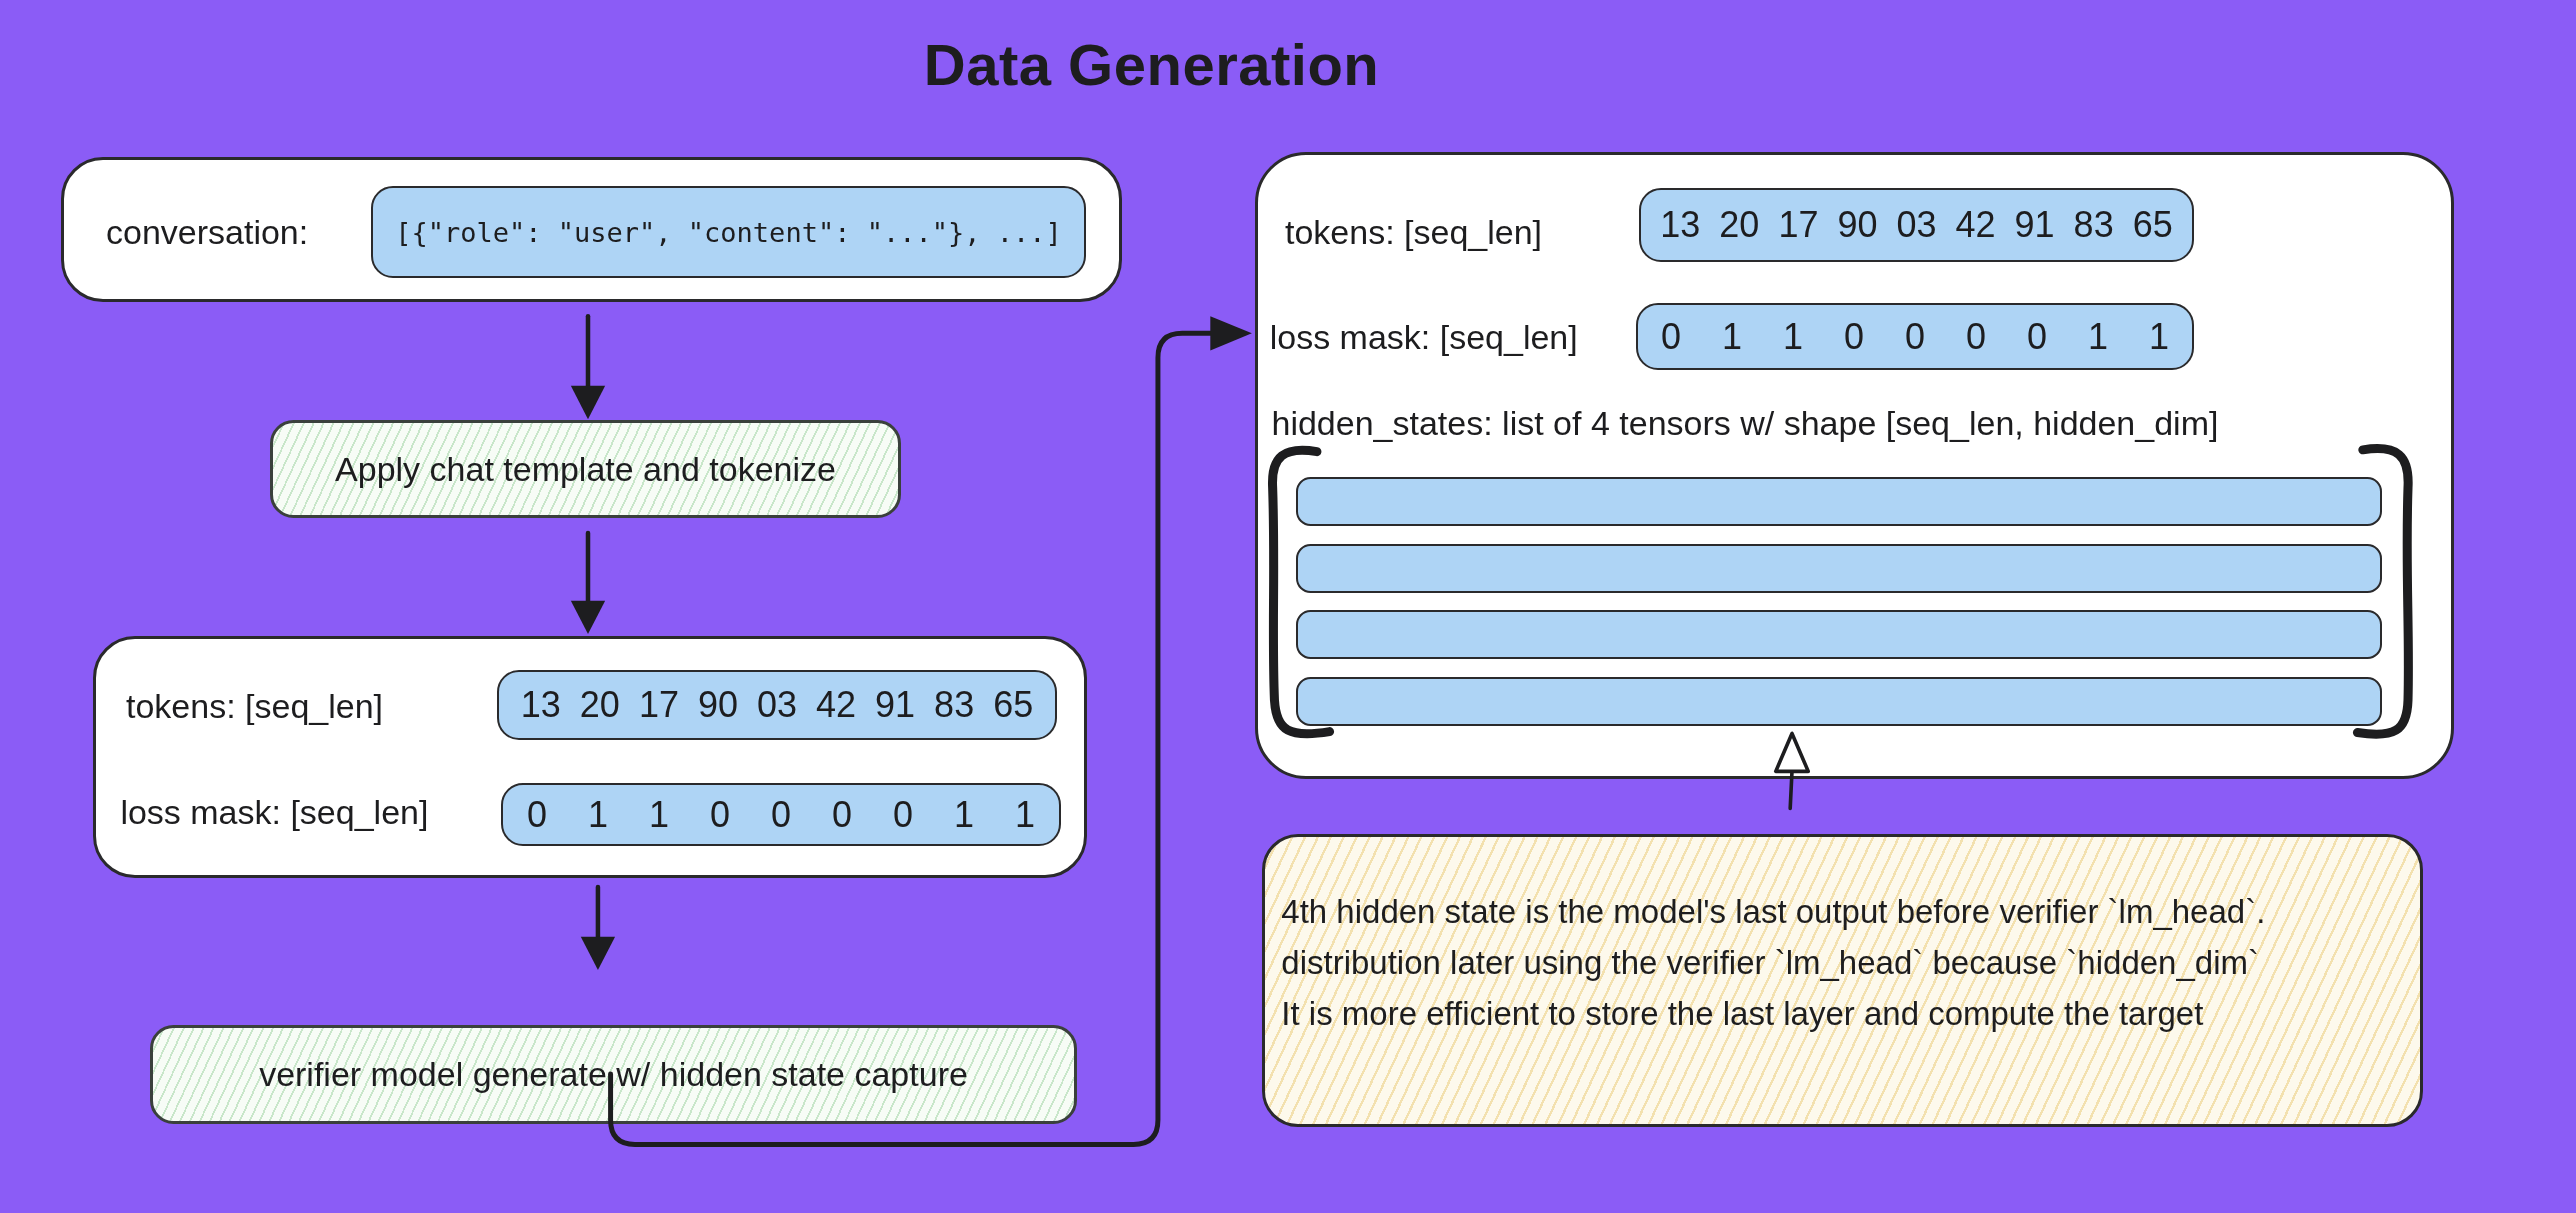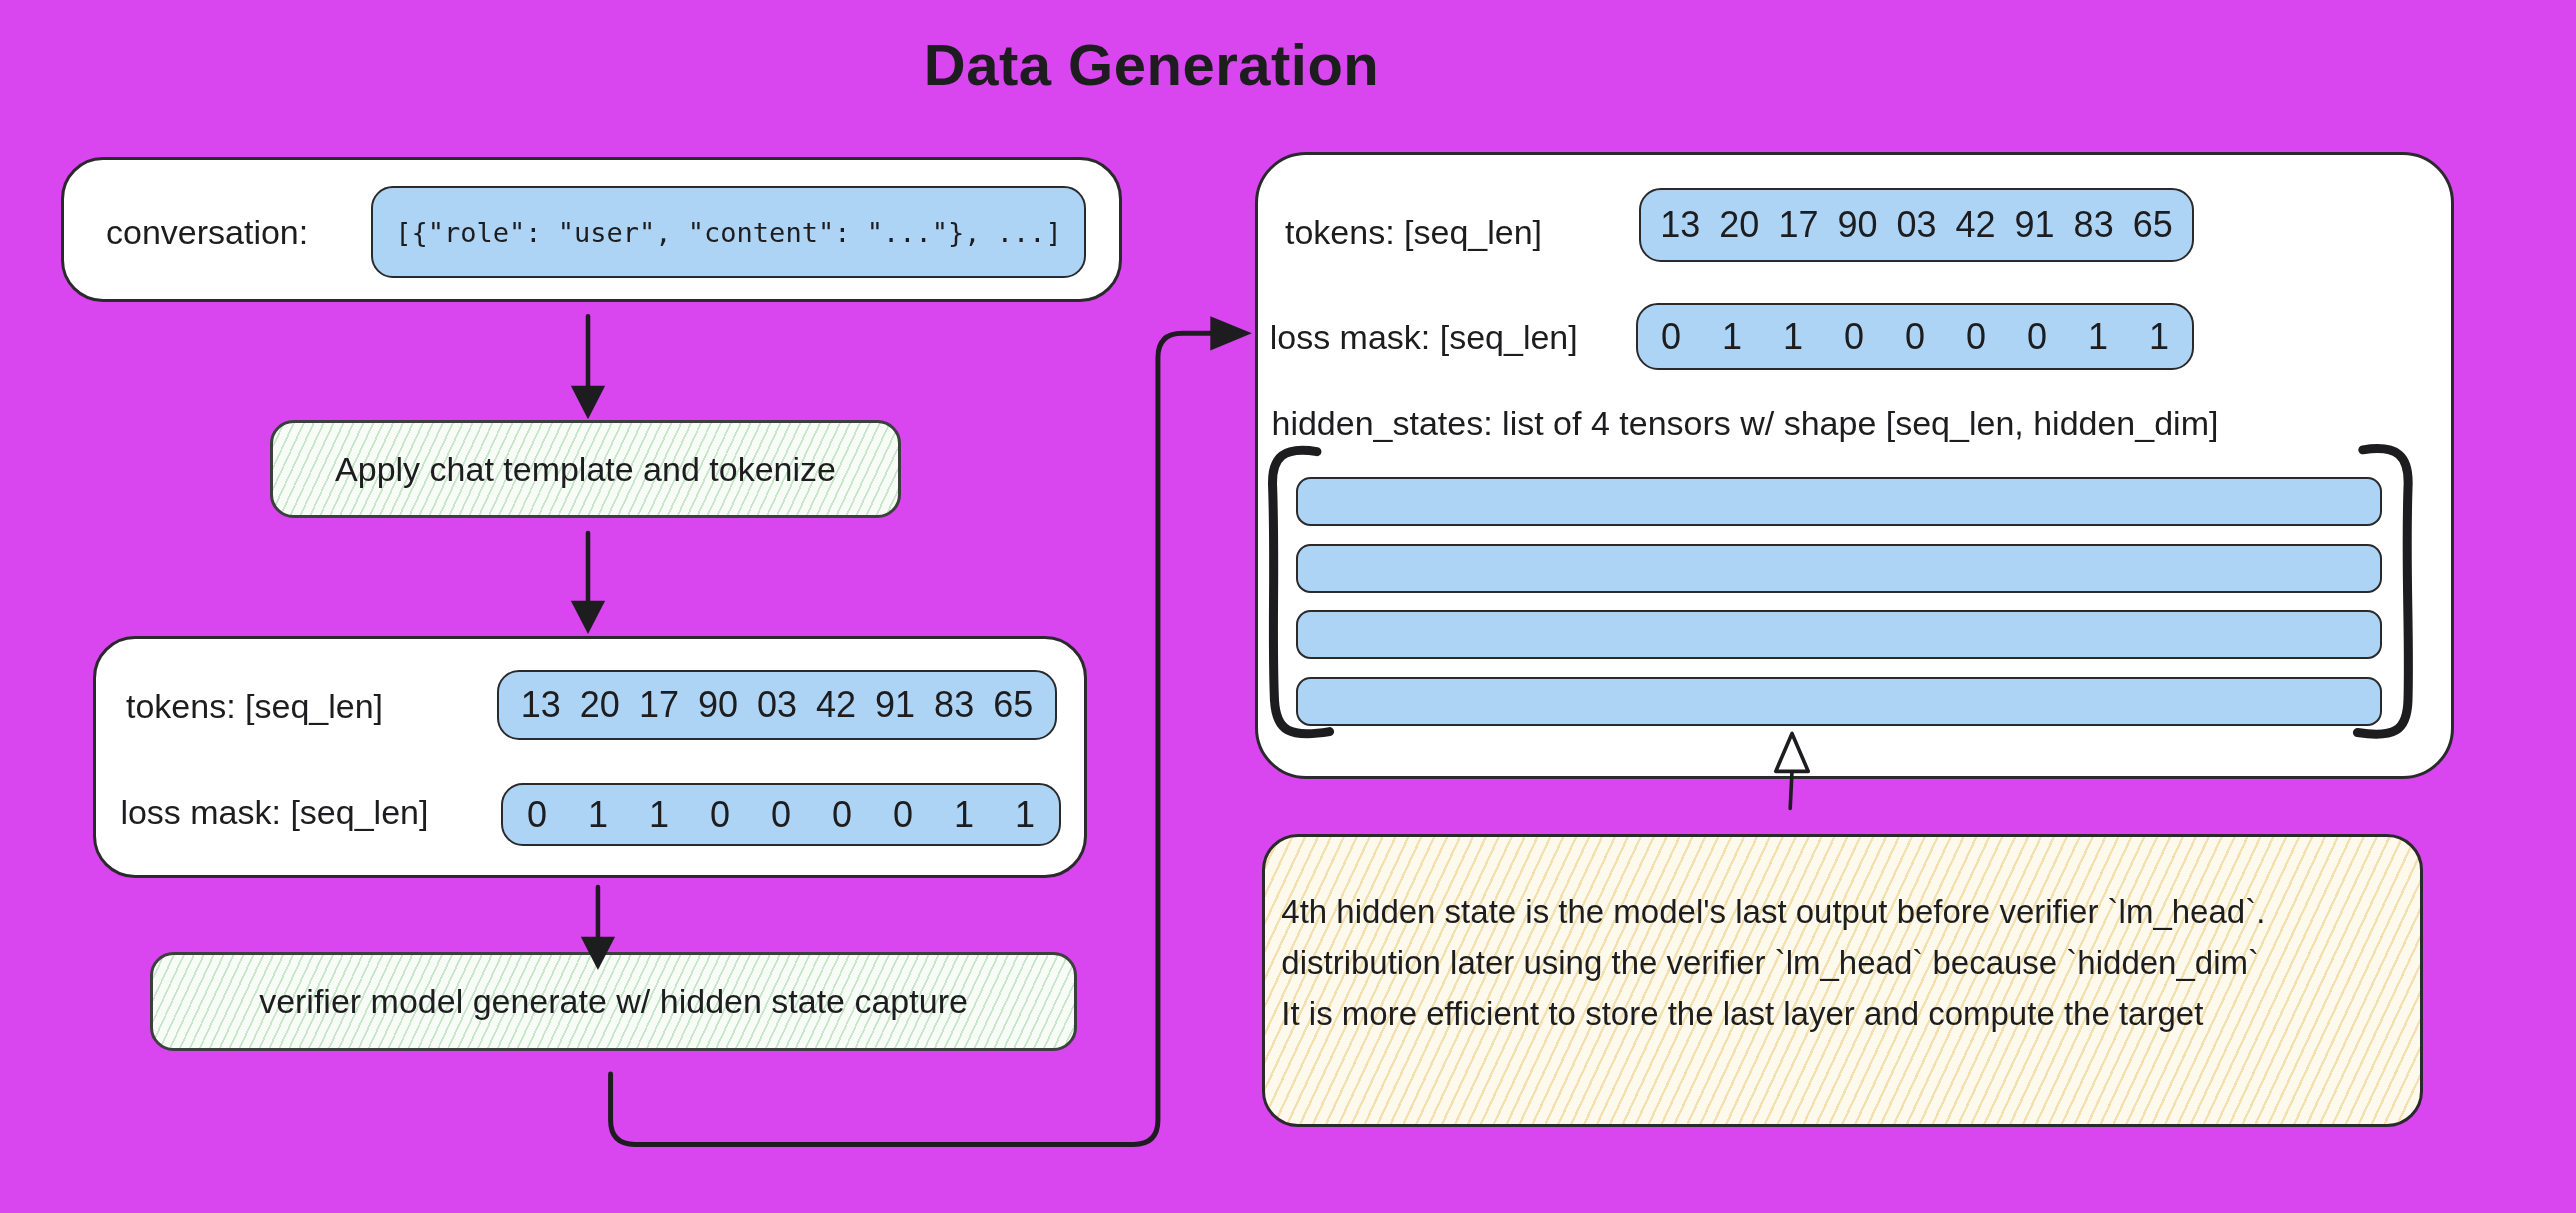--- a/index.html
+++ b/index.html
@@ -1,16 +1,16 @@
 <!DOCTYPE html>
 <html style="font-size:14.5px"><head>
 <meta charset="utf-8">
 <style>
   html,body{margin:0;padding:0;background:#ffffff;}
-  .canvas{position:relative;width:2576px;height:1214px;background:#d946ef;overflow:hidden;
+  .canvas{position:relative;width:2576px;height:1214px;background:#8b5cf6;overflow:hidden;
           font-family:"Liberation Sans",sans-serif;color:#1d1d1f;}
   .title{position:absolute;left:813px;top:31px;width:677px;text-align:center;
          font-size:58px;font-weight:600;letter-spacing:0.5px;}
   .box{position:absolute;background:#ffffff;border:3.6px solid #2a2a2c;border-radius:42px;box-sizing:border-box;}
   .lbl{position:absolute;font-size:34px;line-height:42px;white-space:nowrap;}
   .pill{position:absolute;background:#aed4f5;border:2.7px solid #2a2a2c;border-radius:22px;box-sizing:border-box;
         display:flex;align-items:center;justify-content:center;}
   .code{font-family:"DejaVu Sans Mono",monospace;font-size:27px;white-space:pre;}
   .nums{font-size:36px;white-space:nowrap;}
   .tok-nums{word-spacing:9px;}
@@ -18,21 +18,21 @@
 
   .conv{left:61px;top:157px;width:1061px;height:145px;}
   .conv-lbl{left:42px;top:51px;}
   .conv-pill{left:307px;top:26px;width:715px;height:92px;}
 
   .stepbox{position:absolute;border:3.6px solid #3a403c;border-radius:23.5px;box-sizing:border-box;
            display:flex;align-items:center;justify-content:center;font-size:34px;
            background-color:#f7fcf6;
            background-image:repeating-linear-gradient(115deg,rgba(125,195,130,0.38) 0px,rgba(125,195,130,0.38) 1.8px,transparent 1.8px,transparent 9px);}
   .step1{left:270px;top:420px;width:631px;height:98px;}
-  .step2{left:150px;top:952px;width:927px;height:99px;}
+  .step2{left:150px;top:1025px;width:927px;height:99px;}
 
   .tokbox{left:93px;top:636px;width:994px;height:242px;}
   .tok-lbl1{left:30px;top:46px;}
   .tokens-pill-l{left:401px;top:31px;width:560px;height:70px;}
   .tok-lbl2{left:24.4px;top:152px;}
   .mask-pill-l{left:405px;top:144px;width:560px;height:63px;}
 
   .outpanel{left:1255px;top:152px;width:1199px;height:627px;border-radius:51px;}
   .out-tok-lbl{left:27px;top:56px;}
   .tokens-pill-r{left:381px;top:33px;width:555px;height:74px;}

